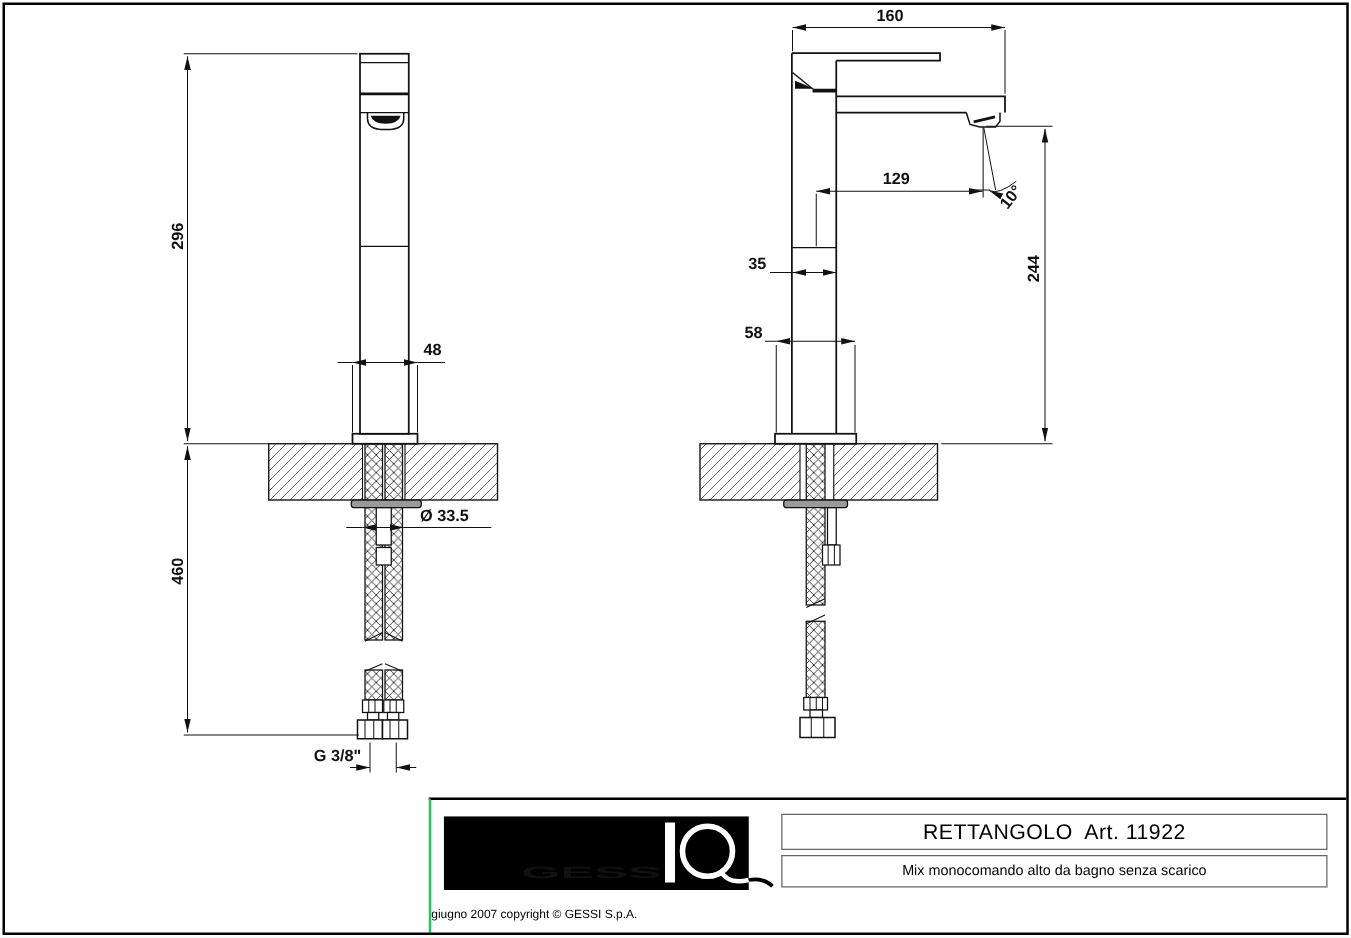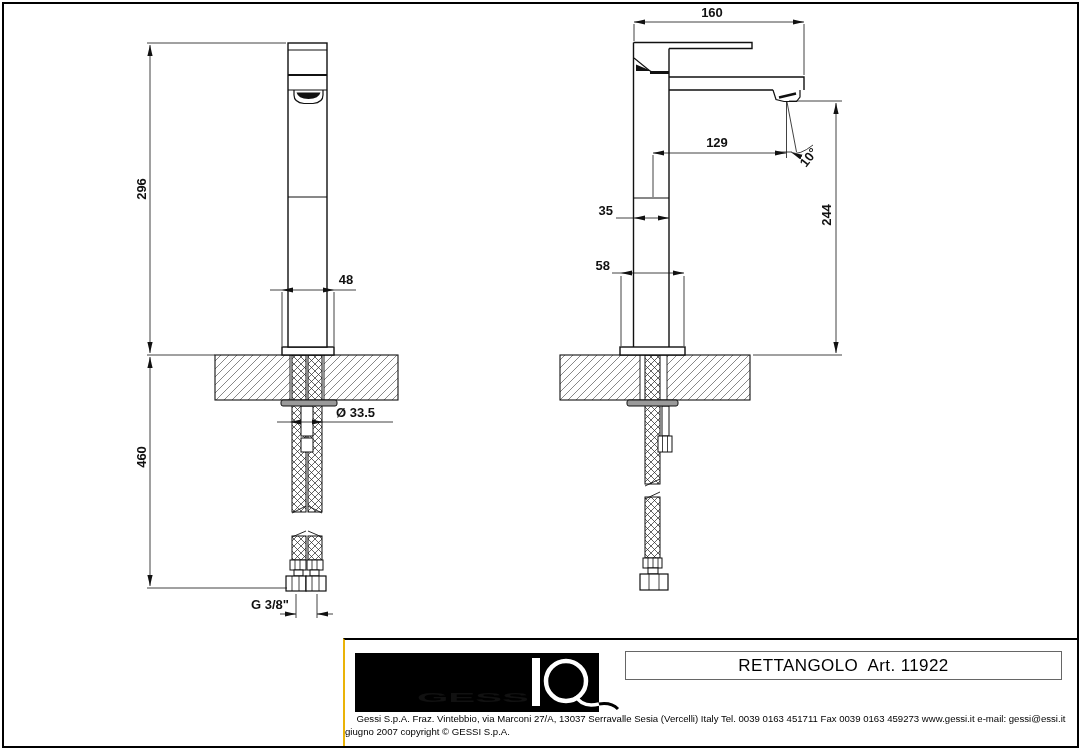--- a/index.html
+++ b/index.html
@@ -4,21 +4,21 @@
 <style>
   html,body{margin:0;padding:0;background:#e8e8e8;}
   .page{position:relative;width:1081px;height:750px;background:#fff;overflow:hidden;
         font-family:"Liberation Sans","DejaVu Sans",sans-serif;}
   .frame{position:absolute;inset:2px;border:2px solid #000;pointer-events:none;}
   svg.drawing{position:absolute;left:0;top:0;width:1081px;height:750px;}
   svg text{font-family:"Liberation Sans","DejaVu Sans",sans-serif;font-weight:bold;
            font-size:13px;fill:#111;}
   
   .titleblock{position:absolute;left:343px;top:638px;width:734px;height:108px;
-              background:#fff;border-top:2px solid #000;border-left:2px solid #eab308;box-sizing:border-box;}
+              background:#fff;border-top:2px solid #000;border-left:2px solid #22c55e;box-sizing:border-box;}
   .logo{position:absolute;left:10px;top:13px;width:270px;height:62px;}
   .tb-box{position:absolute;left:280px;width:437px;border:1px solid #666;background:#fff;
           display:flex;align-items:center;justify-content:center;box-sizing:border-box;}
   .tb-box1{top:11px;height:29px;font-size:17px;letter-spacing:.4px;color:#000;white-space:pre;}
   .tb-box2{top:44px;height:26px;font-size:11.5px;color:#000;}
   .tb-address{position:absolute;left:0;top:73px;width:100%;text-align:center;
               font-size:9.6px;color:#000;}
   .tb-copy{position:absolute;left:0;top:86px;width:100%;text-align:left;
            font-size:9.6px;color:#000;}
 </style>
@@ -217,18 +217,20 @@
       <g fill="none">
         <circle cx="211" cy="28" r="20" stroke="#fff" stroke-width="4.5"></circle>
         <path d="M221,43 Q227,55 244,51" stroke="#fff" stroke-width="3.5"></path>
         <path d="M244,51 Q256,49 263,56" stroke="#000" stroke-width="3"></path>
       </g>
     </svg>
 
     <div class="tb-box tb-box1">
       <span>RETTANGOLO  Art. 11922</span>
     </div>
-    <div class="tb-address">Gessi S.p.A. Fraz. Vintebbio, via Marconi 27/A, 13037 Serravalle Sesia  (Vercelli) Italy Tel. 0039 0163 451711 Fax 0039 0163 459273 www.gessi.it  e-mail: gessi@essi.it</div>
+    <div class="tb-box tb-box2">
+      <span>Mix monocomando alto da bagno senza scarico</span>
+    </div>
     <div class="tb-copy">giugno 2007 copyright © GESSI S.p.A.</div>
   </div>
 
   <div class="frame"></div>
 </div>
 
 </body></html>

